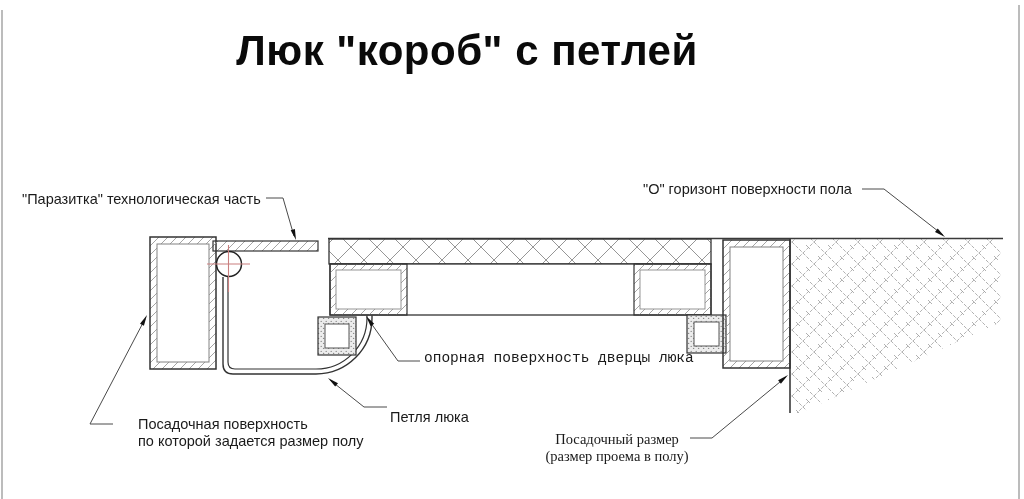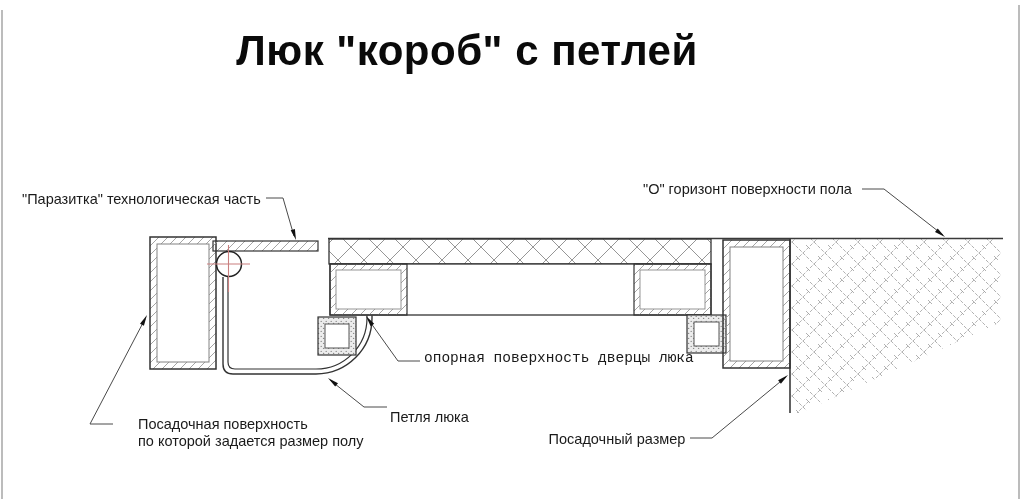--- a/index.html
+++ b/index.html
@@ -6,21 +6,21 @@
   #stage{
     position:relative;width:1024px;height:499px;background:#ffffff;overflow:hidden;
     font-family:"Liberation Sans", sans-serif;color:#111;
   }
   #drawing{position:absolute;left:0;top:0;}
   .lbl{position:absolute;font-size:14.5px;line-height:17px;color:#1a1a1a;white-space:nowrap;}
   #title{
     position:absolute;top:27px;left:467px;transform:translateX(-50%);
     font-size:42px;font-weight:600;letter-spacing:0.5px;color:#0a0a0a;white-space:nowrap;
   }
-  #label-seating-size{text-align:center;transform:translateX(-50%);}
+  #label-seating-size{text-align:center;transform:translateX(-50%);font-family:Liberation Serif, serif;}
 </style>
 </head>
 <body>
 
 <div id="stage">
 
   <svg id="drawing" width="1024" height="499" viewBox="0 0 1024 499">
     <defs>
       <pattern id="hatch45" patternUnits="userSpaceOnUse" width="9" height="9">
         <path d="M0,9 L9,0" stroke="#9a9a9a" stroke-width="0.9" fill="none"></path>
@@ -103,15 +103,16 @@
 
   <div class="lbl" style="left:390px;top:409px;">Петля люка</div>
 
   <div class="lbl" style="left:102px;top:416px;margin-left:36px;">
     <div>Посадочная поверхность</div>
     <div>по которой задается размер полу</div>
   </div>
 
   <div class="lbl" id="label-seating-size" style="left:617px;top:431px;">
     <div>Посадочный размер</div>
+    <div>(размер проема в полу)</div>
   </div>
 
 </div>
 
 </body></html>

